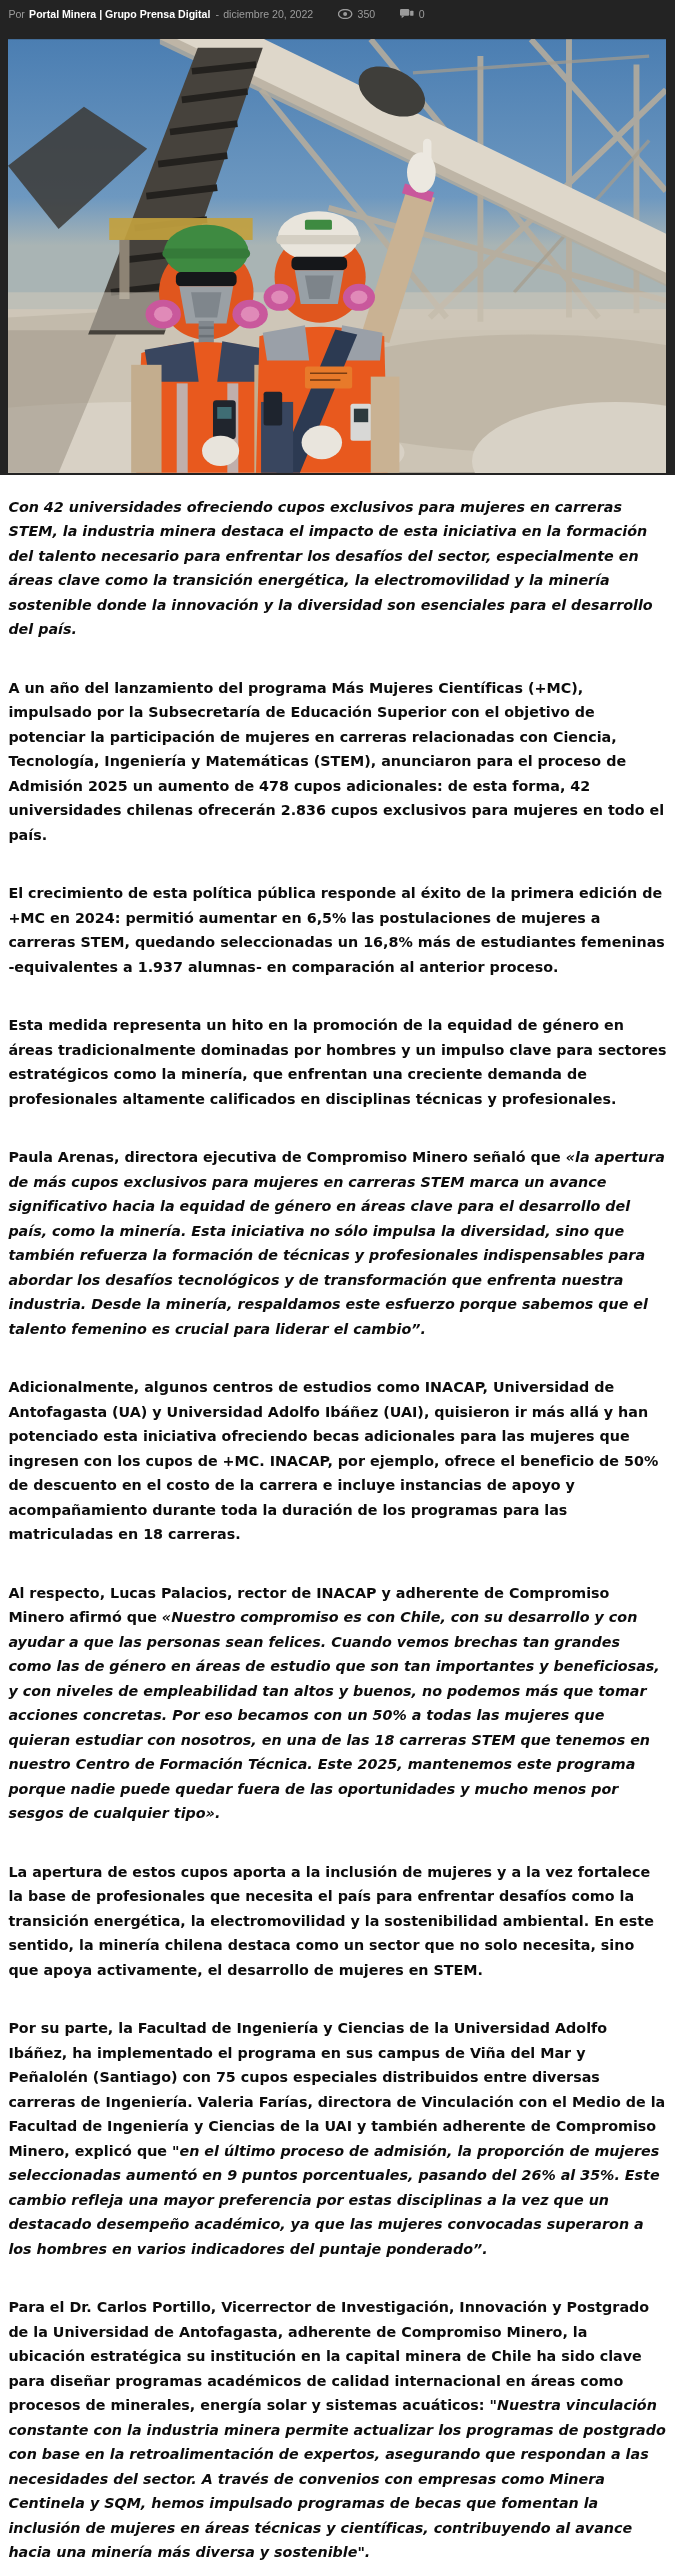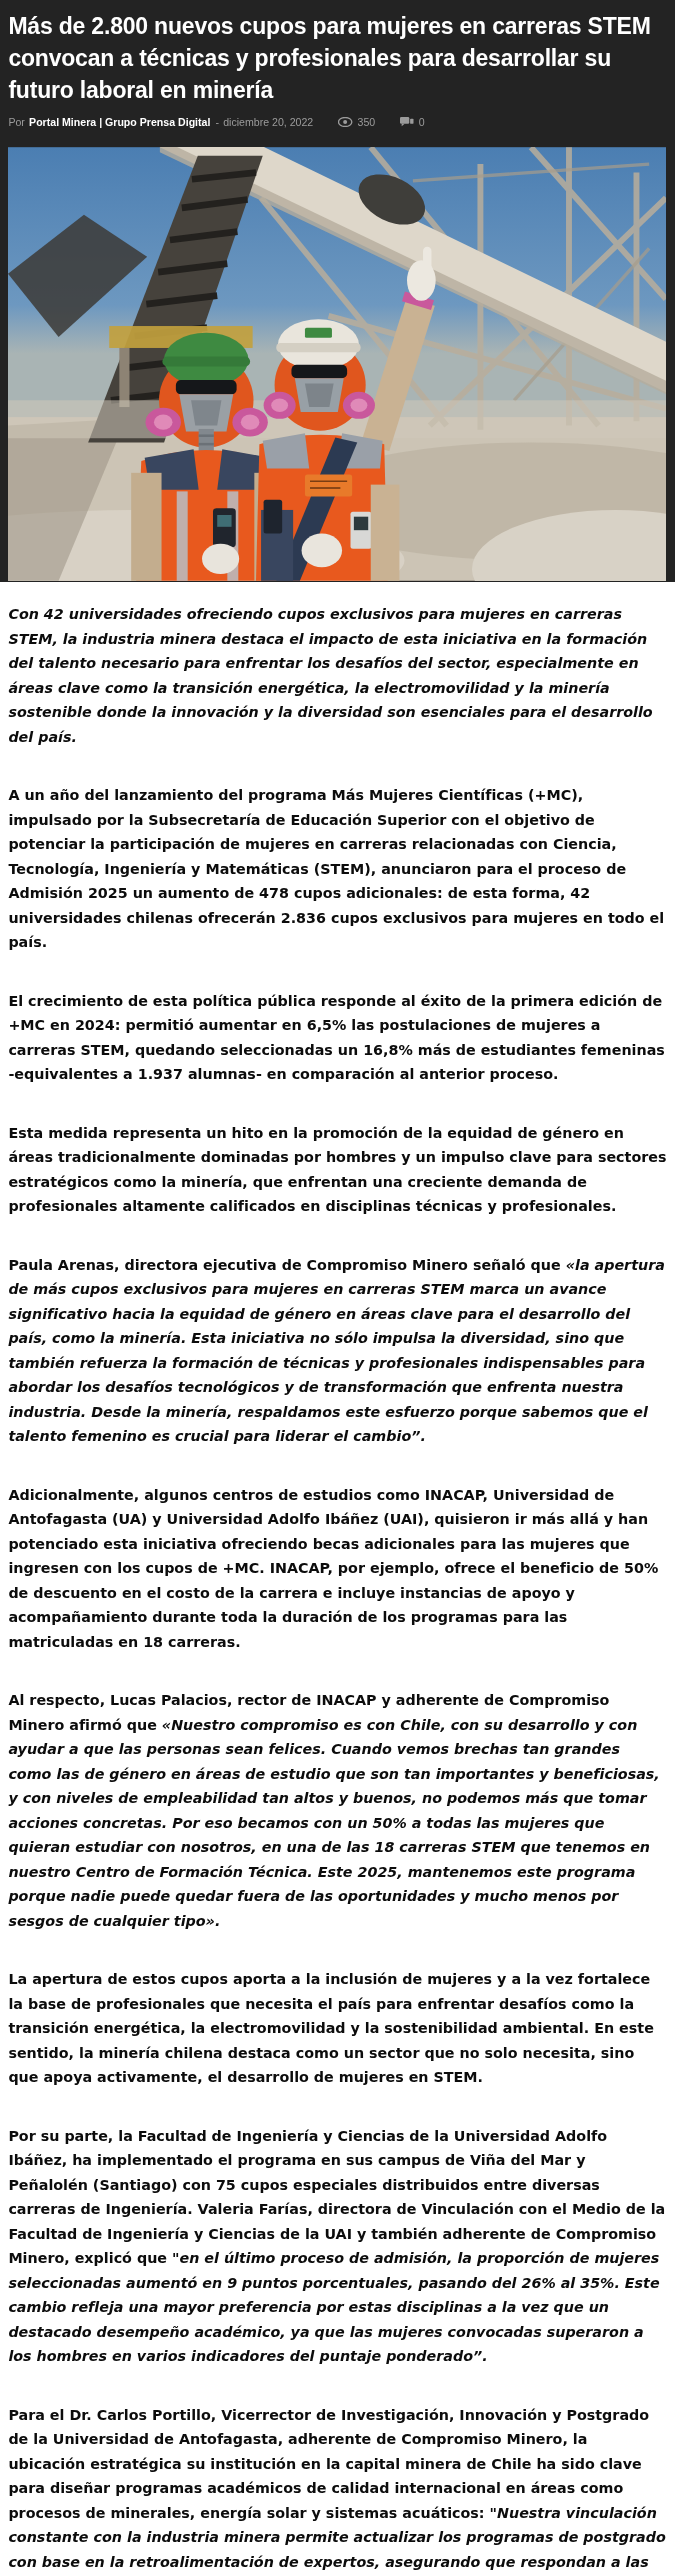--- a/index.html
+++ b/index.html
@@ -53,21 +53,20 @@
     line-height:24.5px;
   }
   .article-body p{margin:0 0 34px 0;font-weight:bold;}
   .article-body p:last-child{margin-bottom:12px;}
   .article-body .seg-italic{font-style:italic;}
 </style>
 </head>
 <body>
 
 <header class="hero-header">
-  <h1 class="article-title">Más de 2.800 nuevos cupos para mujeres en carreras STEM convocan a técnicas y profesionales para desarrollar su futuro laboral en minería</h1>
 
   <div class="byline">
     <span>Por</span>
     <span class="author">Portal Minera | Grupo Prensa Digital</span>
     <span class="dash">-</span>
     <span>diciembre 20, 2022</span>
 
     <span class="meta-group">
       <svg width="14.3" height="10" viewBox="0 0 17 12">
         <ellipse cx="8.5" cy="6" rx="8" ry="5.4" fill="none" stroke="#9b9b9b" stroke-width="1.6"></ellipse>

